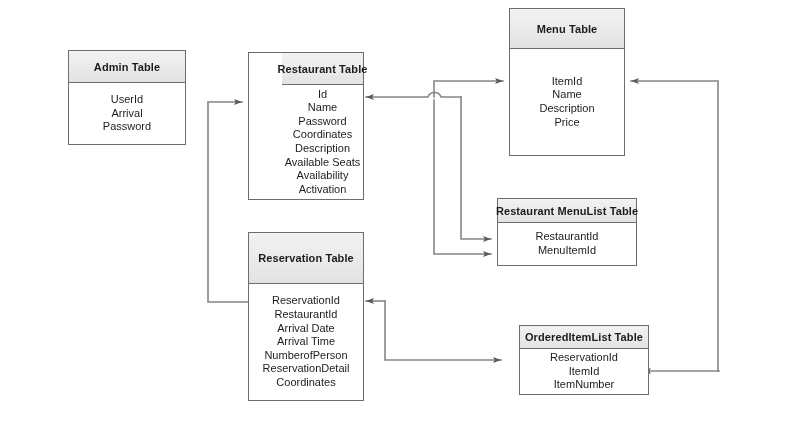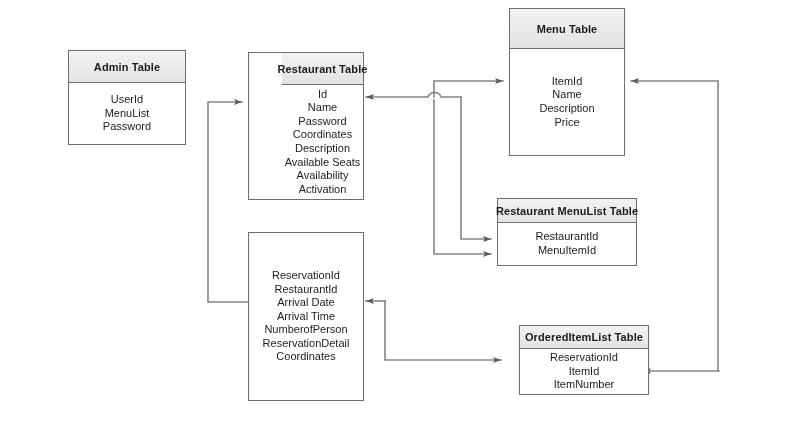--- a/index.html
+++ b/index.html
@@ -78,21 +78,21 @@
 
       <path d="M 385 301 L 385 360 L 501 360" marker-end="url(#arr)"></path>
       <path d="M 385 301 L 366 301" marker-end="url(#arr)"></path>
     </g>
   </svg>
 
   <div class="entity" style="left:68px;top:50px;width:118px;height:95px;">
     <div class="ent-head" style="height:32px;">Admin Table</div>
     <div class="ent-body">
       <div class="field">UserId</div>
-      <div class="field">MenuList</div>
+      <div class="field">Arrival</div>
       <div class="field">Password</div>
     </div>
   </div>
 
   <div class="entity" style="left:248px;top:52px;width:116px;height:148px;padding-left:33px;">
     <div class="ent-head" style="height:32px;">Restaurant Table</div>
     <div class="ent-body">
       <div class="field">Id</div>
       <div class="field">Name</div>
       <div class="field">Password</div>
@@ -116,20 +116,21 @@
 
   <div class="entity" style="left:497px;top:198px;width:140px;height:68px;">
     <div class="ent-head" style="height:24px;">Restaurant MenuList Table</div>
     <div class="ent-body">
       <div class="field">RestaurantId</div>
       <div class="field">MenuItemId</div>
     </div>
   </div>
 
   <div class="entity" style="left:248px;top:232px;width:116px;height:169px;">
+    <div class="ent-head" style="height:51px;">Reservation Table</div>
     <div class="ent-body">
       <div class="field">ReservationId</div>
       <div class="field">RestaurantId</div>
       <div class="field">Arrival Date</div>
       <div class="field">Arrival Time</div>
       <div class="field">NumberofPerson</div>
       <div class="field">ReservationDetail</div>
       <div class="field">Coordinates</div>
     </div>
   </div>

